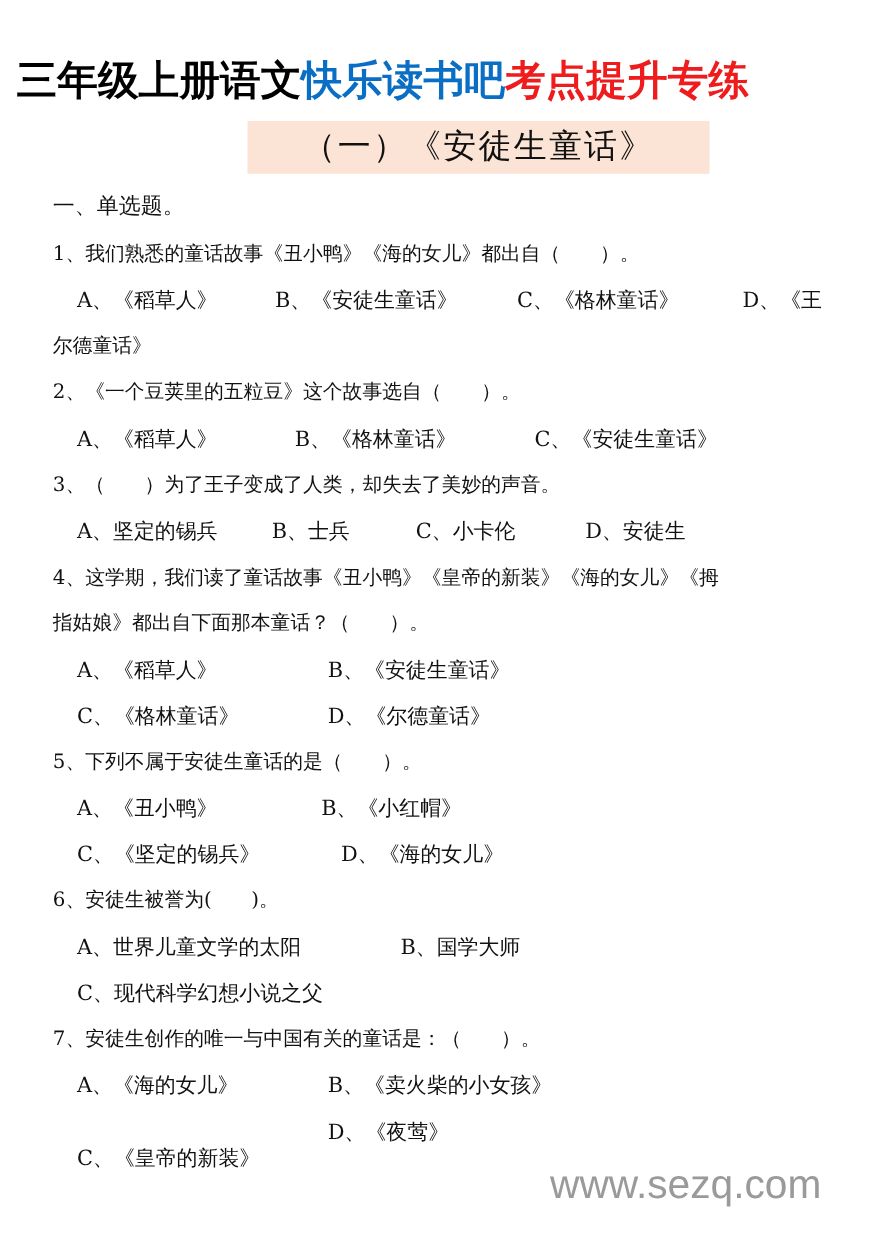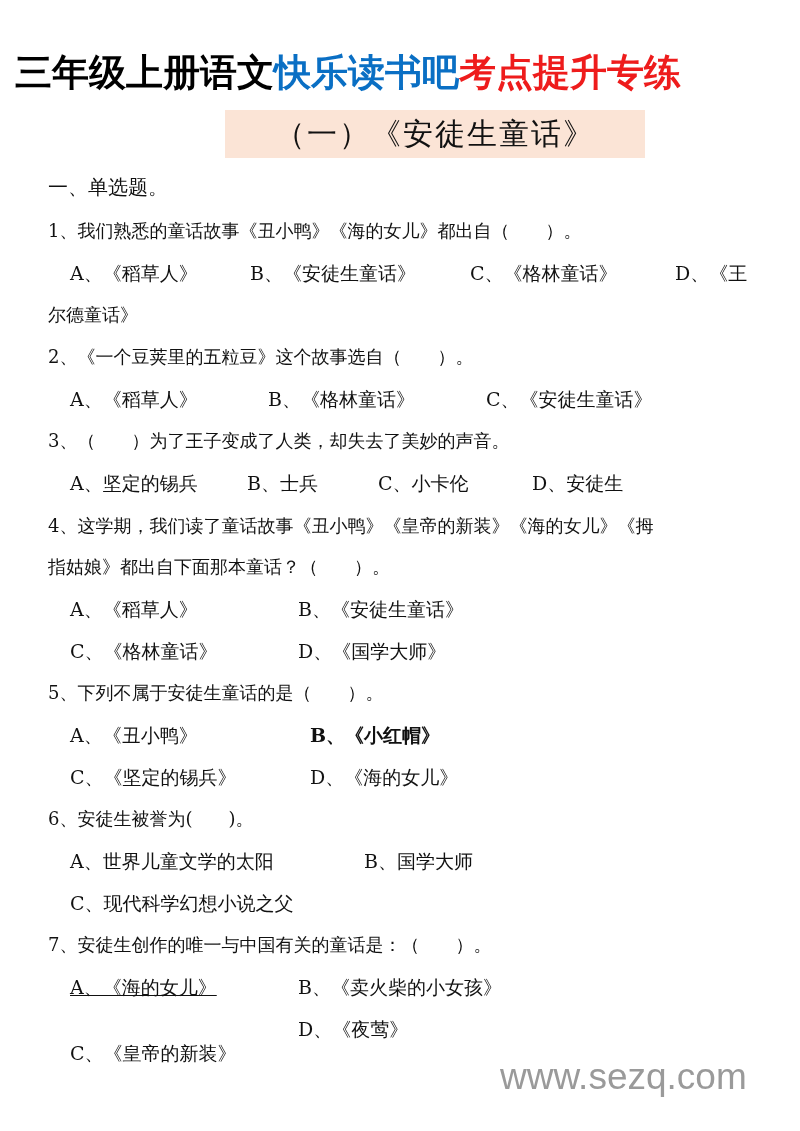--- a/index.html
+++ b/index.html
@@ -49,32 +49,32 @@
 <div class="opt" style="top:469px; left:70px;">A、坚定的锡兵</div>
 <div class="opt" style="top:469px; left:247px;">B、士兵</div>
 <div class="opt" style="top:469px; left:378px;">C、小卡伦</div>
 <div class="opt" style="top:469px; left:532px;">D、安徒生</div>
 
 <div class="line" style="top:512px; left:48px;">4、这学期，我们读了童话故事《丑小鸭》《皇帝的新装》《海的女儿》《拇</div>
 <div class="line" style="top:553px; left:48px;">指姑娘》都出自下面那本童话？（　　）。</div>
 <div class="opt" style="top:595px; left:70px;">A、《稻草人》</div>
 <div class="opt" style="top:595px; left:298px;">B、《安徒生童话》</div>
 <div class="opt" style="top:637px; left:70px;">C、《格林童话》</div>
-<div class="opt" style="top:637px; left:298px;">D、《国学大师》</div>
+<div class="opt" style="top:637px; left:298px;">D、《尔德童话》</div>
 
 <div class="line" style="top:679px; left:48px;">5、下列不属于安徒生童话的是（　　）。</div>
 <div class="opt" style="top:721px; left:70px;">A、《丑小鸭》</div>
-<div class="opt" style="top:721px; left:310px;font-weight:bold;">B、《小红帽》</div>
+<div class="opt" style="top:721px; left:292px;">B、《小红帽》</div>
 <div class="opt" style="top:763px; left:70px;">C、《坚定的锡兵》</div>
 <div class="opt" style="top:763px; left:310px;">D、《海的女儿》</div>
 
 <div class="line" style="top:805px; left:48px;">6、安徒生被誉为(　　)。</div>
 <div class="opt" style="top:847px; left:70px;">A、世界儿童文学的太阳</div>
 <div class="opt" style="top:847px; left:364px;">B、国学大师</div>
 <div class="opt" style="top:889px; left:70px;">C、现代科学幻想小说之父</div>
 
 <div class="line" style="top:931px; left:48px;">7、安徒生创作的唯一与中国有关的童话是：（　　）。</div>
-<div class="opt" style="top:973px; left:70px;text-decoration:underline;">A、《海的女儿》</div>
+<div class="opt" style="top:973px; left:70px;">A、《海的女儿》</div>
 <div class="opt" style="top:973px; left:298px;">B、《卖火柴的小女孩》</div>
 <div class="opt" style="top:1003px; left:70px;margin-top:36px;">C、《皇帝的新装》</div>
 <div class="opt" style="top:1015px; left:298px;">D、《夜莺》</div>
 
 <div class="watermark">www.sezq.com</div>
 
 </body></html>

